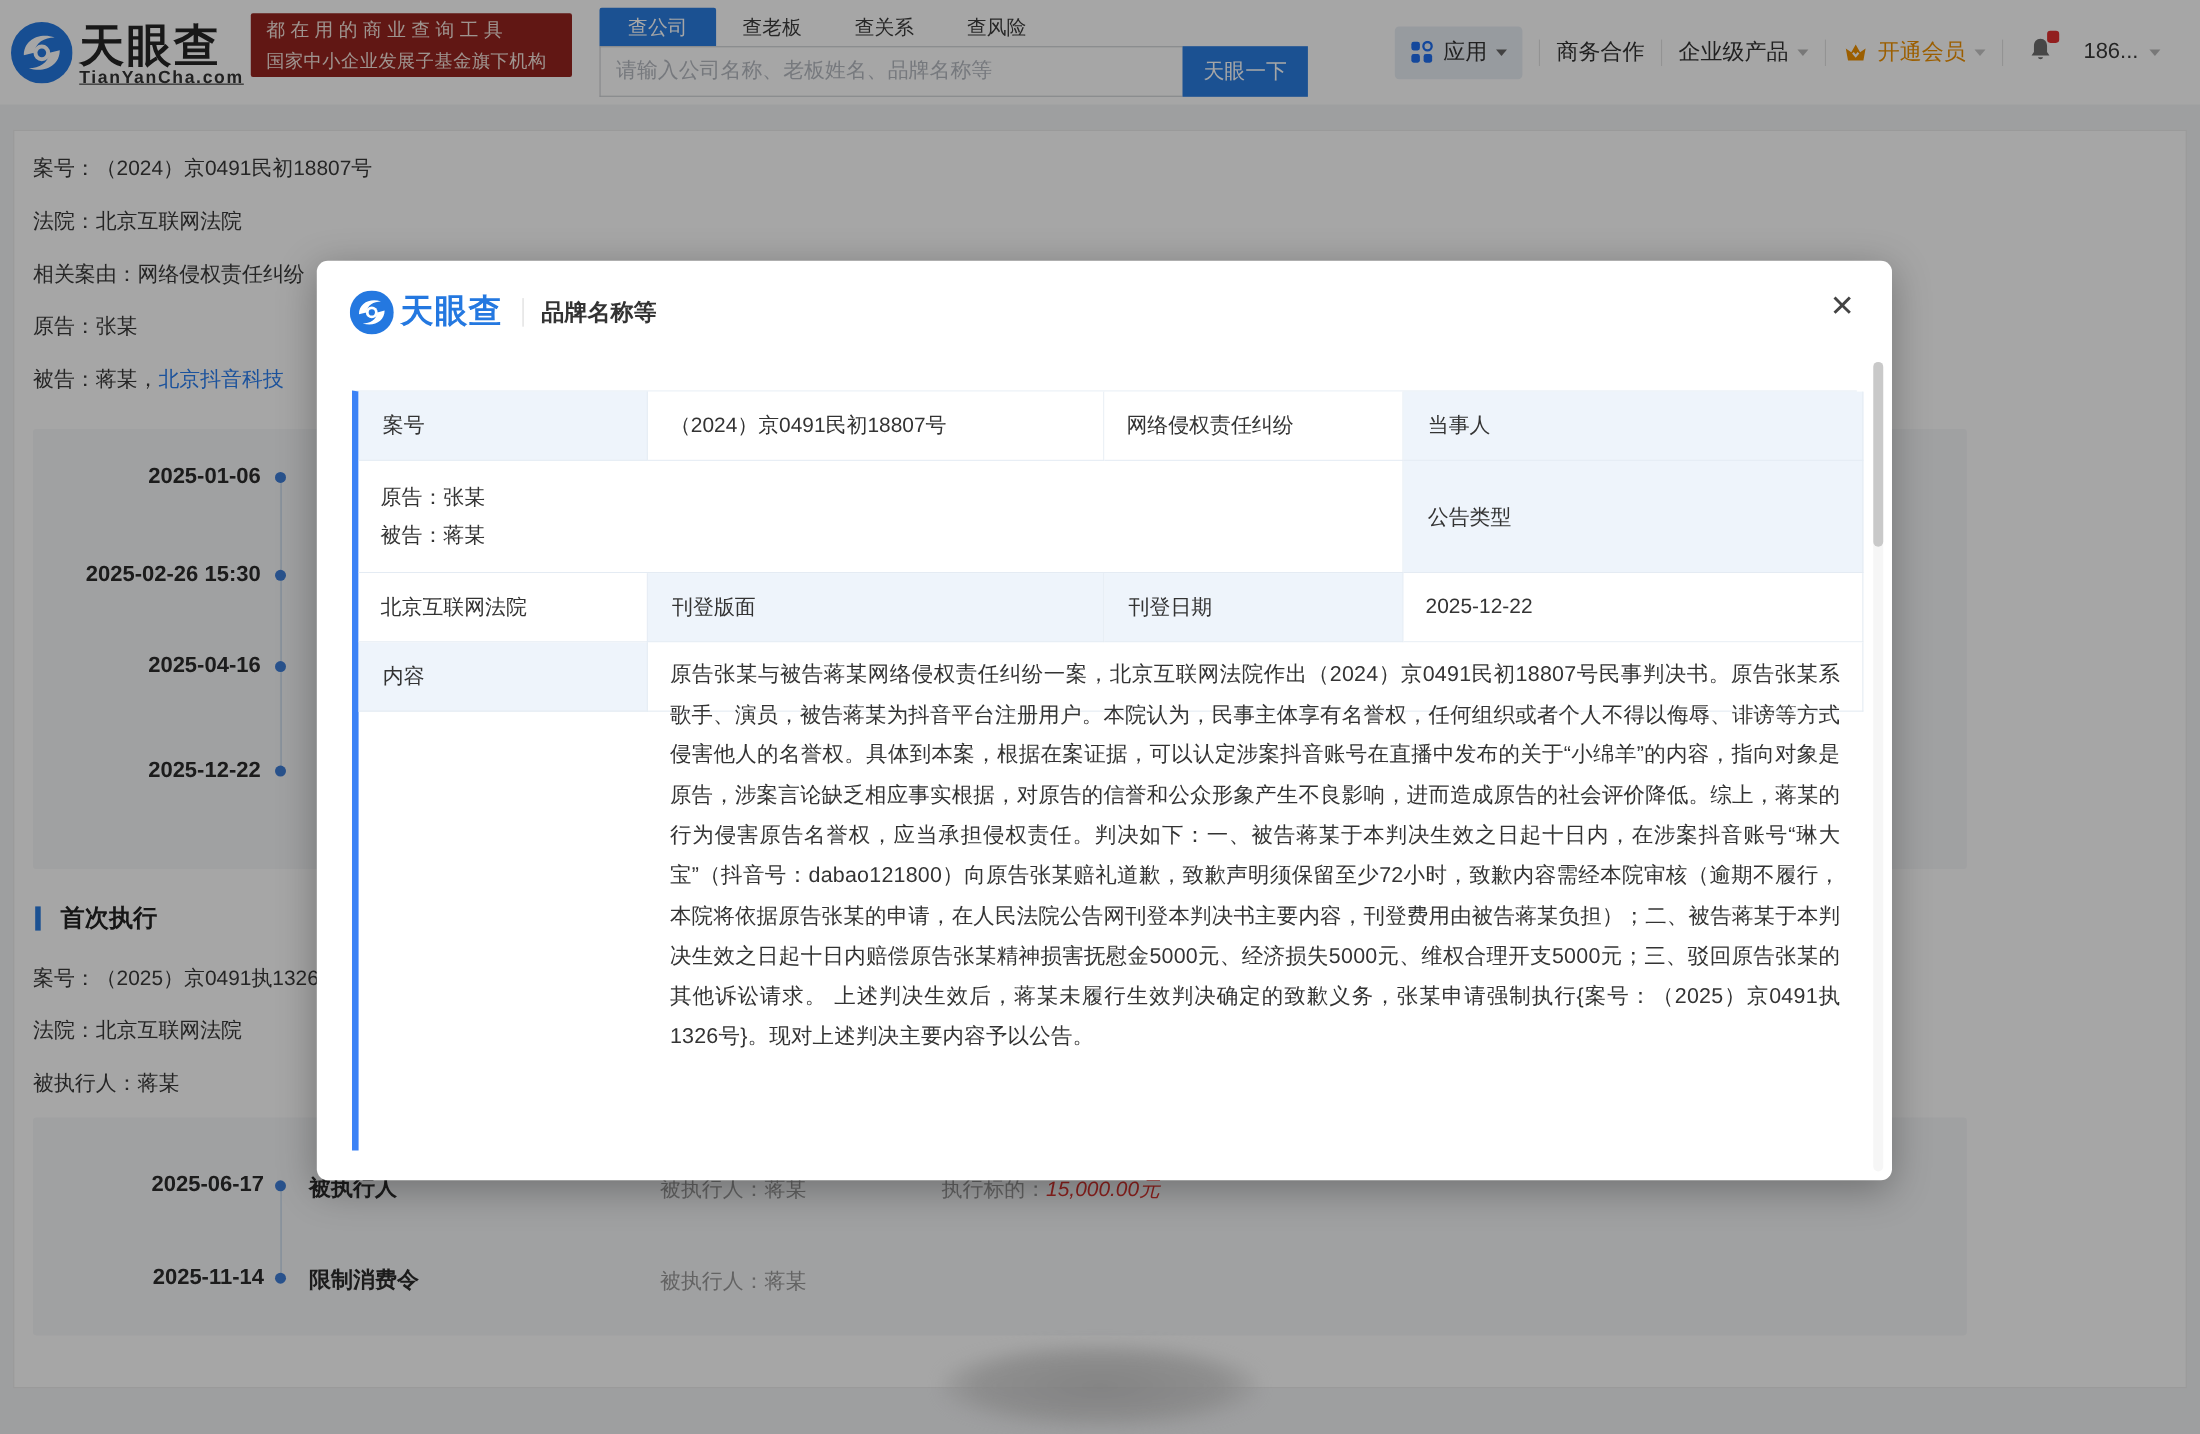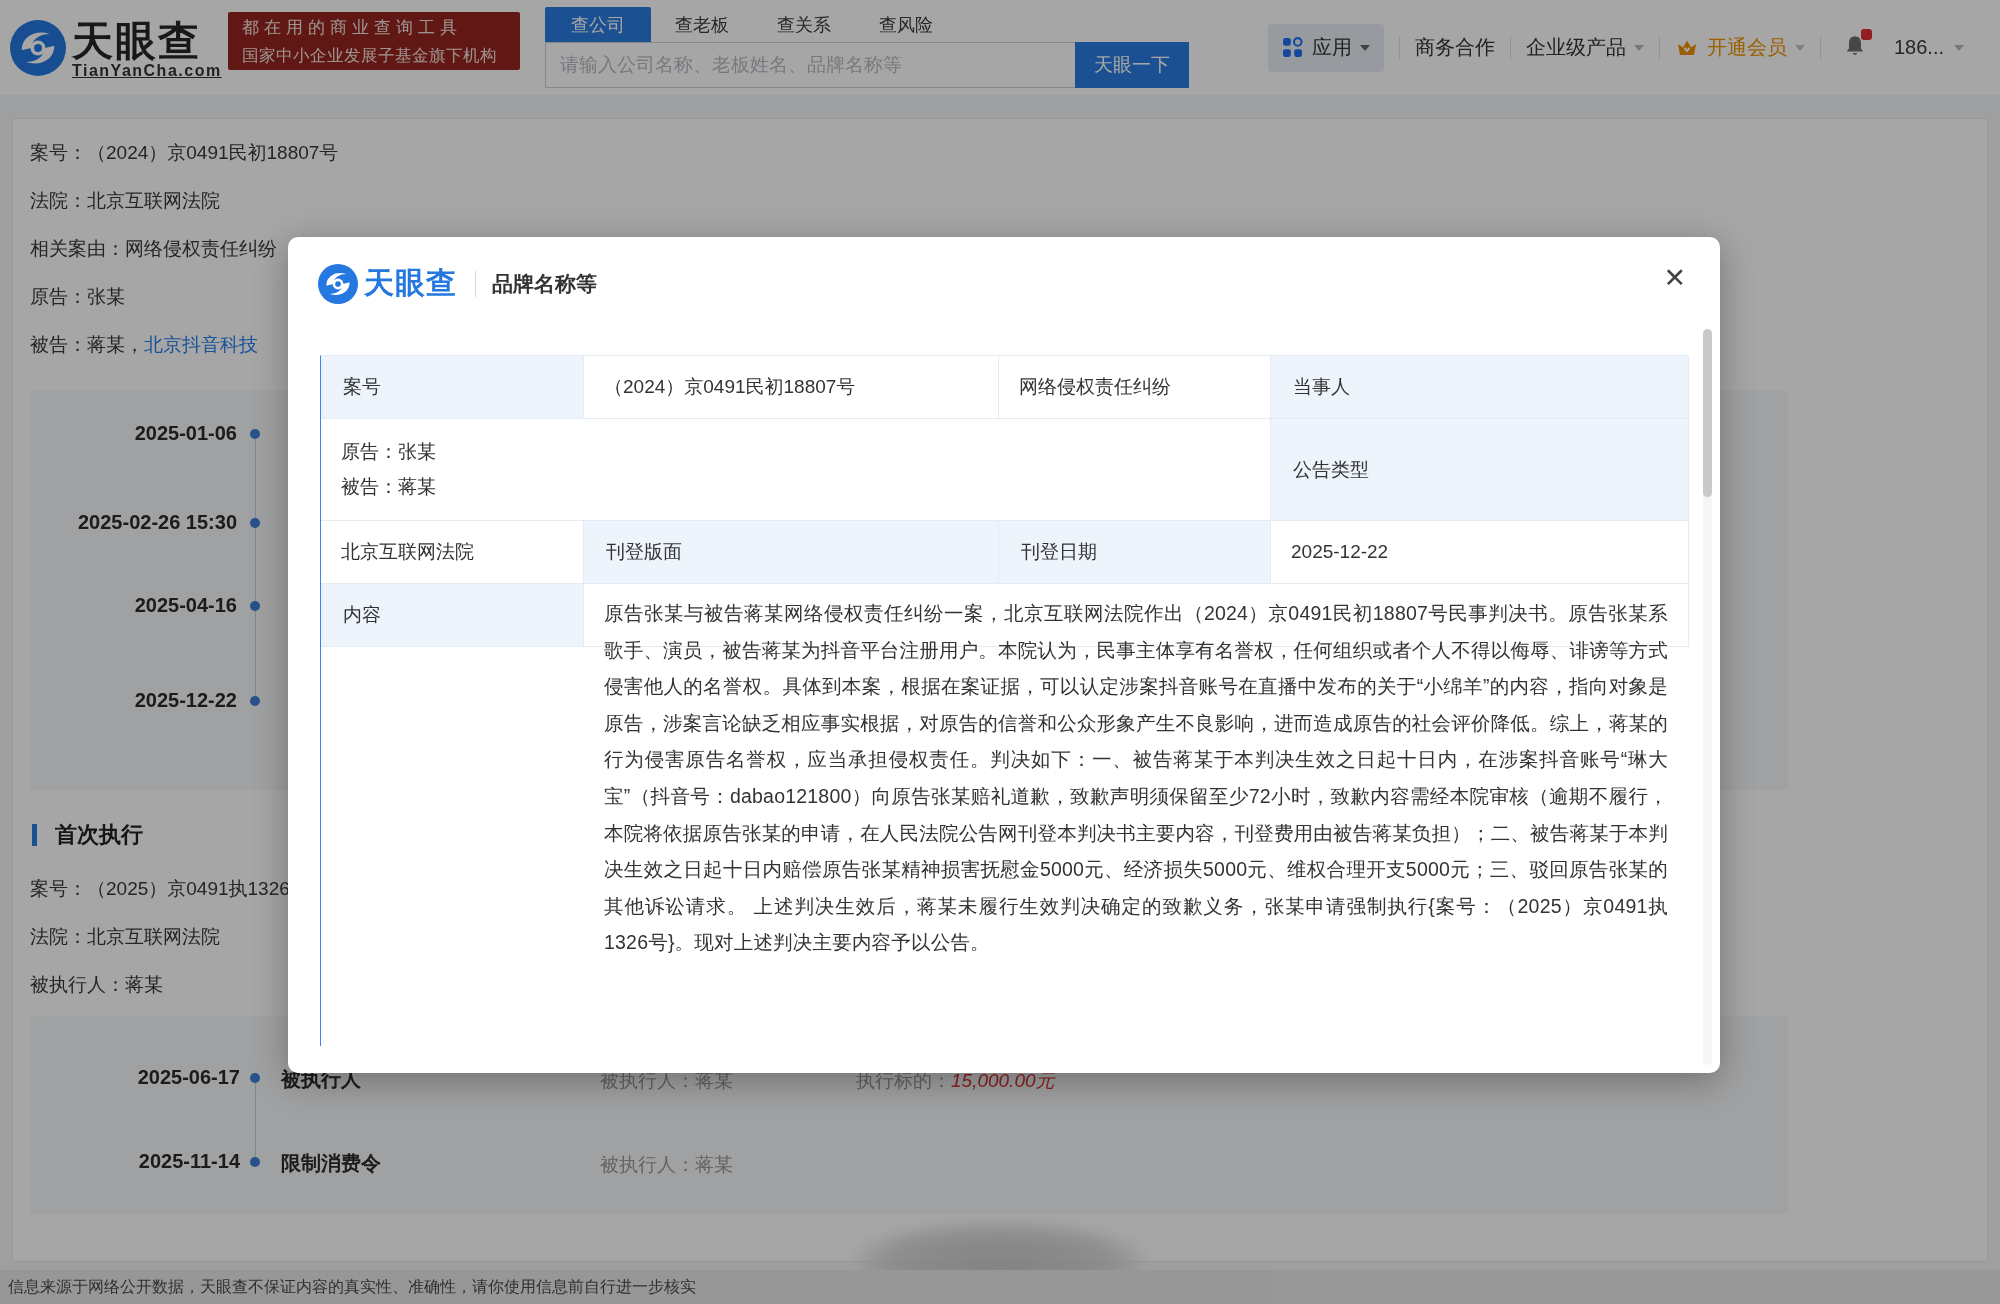--- a/index.html
+++ b/index.html
@@ -79,21 +79,21 @@
   .m-brand { font-size:30px; font-weight:bold; color:#2478e0; letter-spacing:1px; margin-left:6px; }
   .m-sep { width:1px; height:26px; background:#d9d9d9; margin:0 16px 0 18px; }
   .m-title { font-size:21px; font-weight:bold; color:#333; }
   .m-close { position:absolute; right:34px; top:26px; font-size:27px; color:#444; line-height:30px; cursor:pointer; font-weight:normal; }
   .m-scroll-track { position:absolute; right:8px; top:92px; width:9px; height:736px; background:#f6f6f6; border-radius:5px; }
   .m-scroll-thumb { position:absolute; right:8px; top:92px; width:9px; height:168px; background:#c9c9c9; border-radius:5px; cursor:grab; }
 
   .t { position:absolute; left:32px; top:118px; width:1368px; display:grid;
        grid-template-columns:263px 415px 272px 418px;
        grid-template-rows:63px 102px 63px 63px 399px;
-       border-top:1px solid #e4ebf3; border-left:1px solid #3b82f6; }
+       border-top:1px solid #e4ebf3; border-left:6px solid #3b82f6; }
   .t > div { border-right:1px solid #e4ebf3; border-bottom:1px solid #e4ebf3; font-size:19px; color:#333;
              display:flex; align-items:center; }
   .tl { background:#eef4fb; padding-left:22px; }
   .tv { background:#fff; padding-left:20px; }
   .tv.span3 { grid-column:span 3; }
   .tv.party { flex-direction:column; align-items:flex-start; justify-content:center; gap:9px; }
   .tv.content { align-items:flex-start; padding:11px 20px 11px 20px; }
   .content-text { font-size:19.5px; line-height:36.6px; color:#333; text-align:justify; letter-spacing:0.2px; }
 </style>
 </head>
@@ -234,23 +234,20 @@
     <div class="tl-date" style="left:30px; top:1150px">2025-11-14</div>
     <div class="tl-dot" style="left:250px; top:1157px"></div>
     <div class="ev-title" style="top:1150px">限制消费令</div>
     <div class="ev-person" style="top:1152px">
       <span>被执行人：</span><span>蒋某</span>
     </div>
 
     <div class="watermark"></div>
   </main>
 
-  <div class="footer">
-    <span class="footer-text">信息来源于网络公开数据，天眼查不保证内容的真实性、准确性，请你使用信息前自行进一步核实</span>
-  </div>
 
   <div class="overlay"></div>
 
   <div class="modal">
     <div class="m-head">
       <svg class="m-ball" viewBox="0 0 48 48">
         <circle cx="24" cy="24" r="24" fill="#2478e0"></circle>
         <path d="M10 26 C10 14 22 8 34 12 C26 12 19 16 18 24 Z" fill="#fff"></path>
         <path d="M38 22 C38 34 26 40 14 36 C22 36 29 32 30 24 Z" fill="#fff"></path>
         <circle cx="24" cy="24" r="6.5" fill="#fff"></circle>

